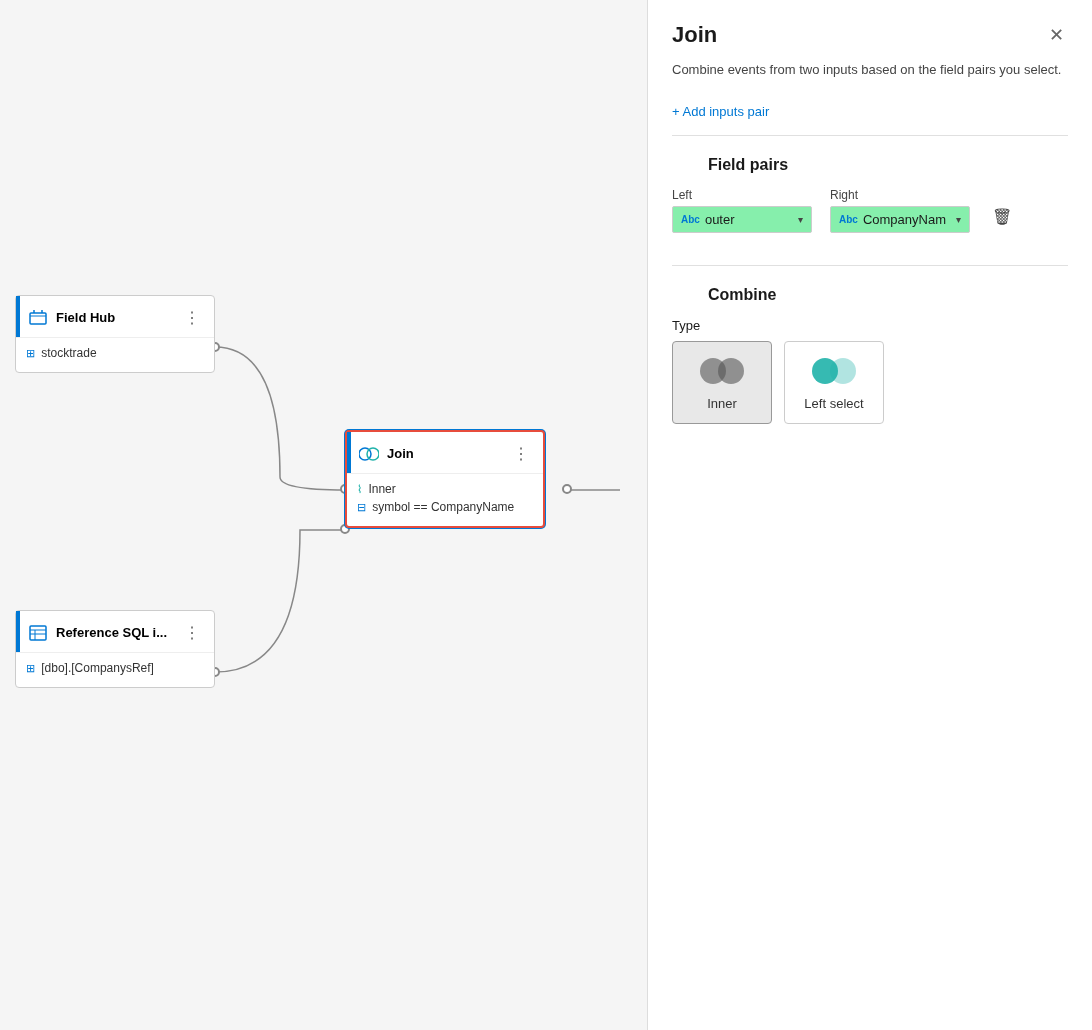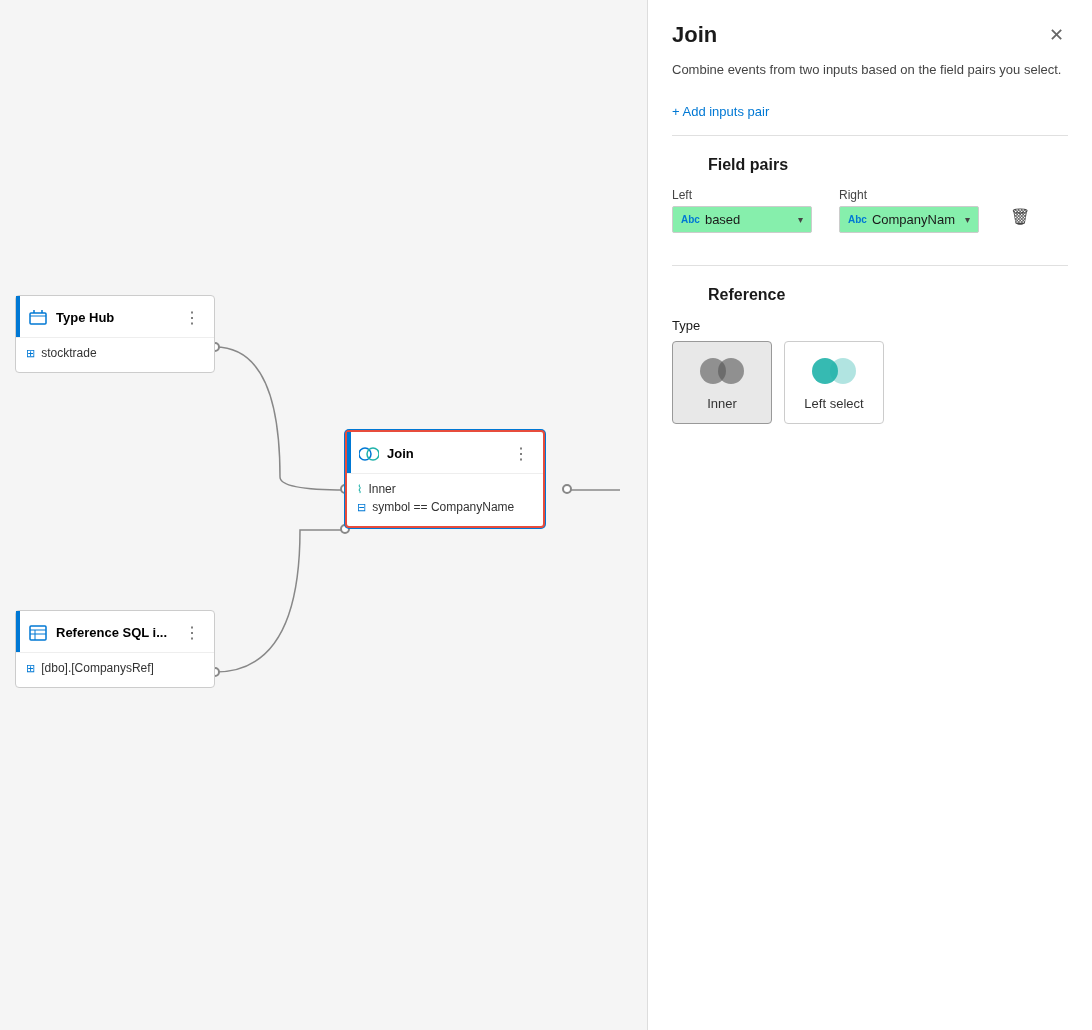--- a/index.html
+++ b/index.html
@@ -188,21 +188,21 @@
       font-weight: 600;
       color: #1a1a1a;
       margin-bottom: 14px;
       margin-left: 36px;
     }
 
     
     .field-pair-row {
       display: flex;
       align-items: center;
-      gap: 27px;
+      gap: 18px;
       margin-bottom: 12px;
     }
     .field-pair-row label {
       font-size: 12px;
       color: #444;
       margin-bottom: 4px;
       display: block;
     }
     .field-col {
       display: flex;
@@ -324,21 +324,21 @@
     <div class="card-header">
       <div class="header-left">
         <span class="icon event-hub-icon">
           <svg width="18" height="18" viewBox="0 0 18 18">
             <rect x="1" y="4" width="16" height="11" rx="1" fill="none" stroke="#0078d4" stroke-width="1.5"></rect>
             <line x1="5" y1="1" x2="5" y2="4" stroke="#0078d4" stroke-width="1.5"></line>
             <line x1="13" y1="1" x2="13" y2="4" stroke="#0078d4" stroke-width="1.5"></line>
             <line x1="1" y1="7" x2="17" y2="7" stroke="#0078d4" stroke-width="1"></line>
           </svg>
         </span>
-        <span class="title">Type Hub</span>
+        <span class="title">Field Hub</span>
       </div>
       <span class="more-btn">⋮</span>
     </div>
     <div class="card-body">
       <div class="row">
         <span class="small-icon">⊞</span>
         <span>stocktrade</span>
       </div>
     </div>
   </div>
@@ -410,42 +410,42 @@
 
   <div class="section">
     <div class="section-title">Field pairs</div>
 
     <div class="field-pair-row">
 
       <div class="field-col">
         <label>Left</label>
         <div class="select-wrapper">
           <span class="select-icon">Abc</span>
-          <span class="select-text">based</span>
+          <span class="select-text">outer</span>
           <span class="chevron">▾</span>
         </div>
       </div>
 
       <div class="field-col">
         <label>Right</label>
         <div class="select-wrapper">
           <span class="select-icon">Abc</span>
           <span class="select-text">CompanyNam</span>
           <span class="chevron">▾</span>
         </div>
       </div>
 
       <button class="delete-btn">🗑</button>
     </div>
   </div>
 
   <div class="panel-divider"></div>
 
   <div class="section">
-    <div class="section-title">Reference</div>
+    <div class="section-title">Combine</div>
     <div class="settings-type-label">Type</div>
 
     <div class="type-options">
 
       <div class="type-option selected">
         <div class="venn-inner join-icon">
           <svg width="50" height="34" viewBox="0 0 50 34">
             <circle cx="16" cy="17" r="13" fill="#555" opacity="0.6"></circle>
             <circle cx="34" cy="17" r="13" fill="#555" opacity="0.6"></circle>
           </svg>

